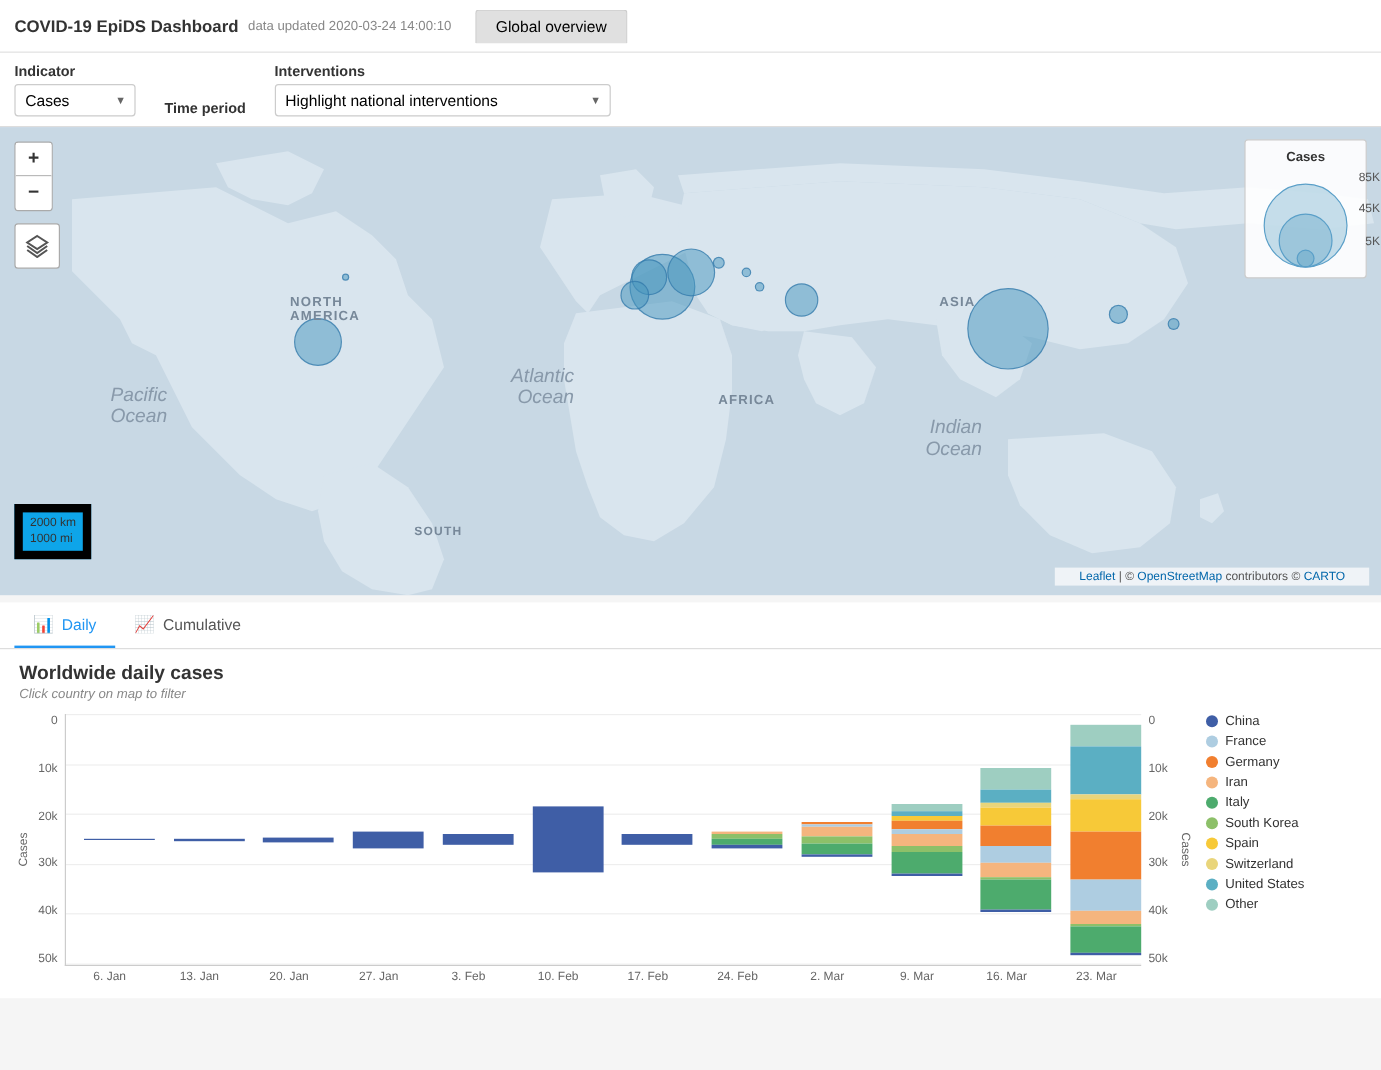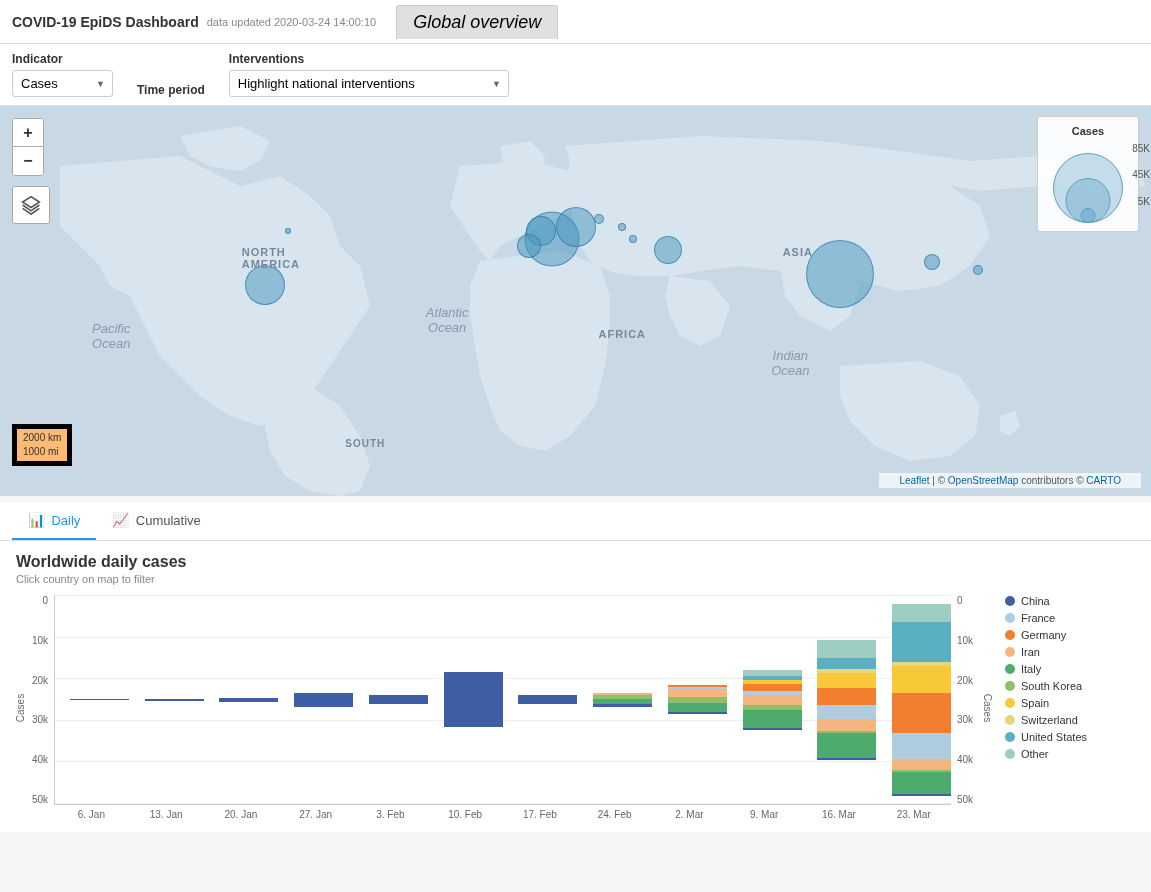--- a/index.html
+++ b/index.html
@@ -23,24 +23,23 @@
       font-size: 11px;
       color: #888;
       margin-left: 8px;
     }
     .header-tab {
       margin-left: 20px;
       background: #e0e0e0;
       border: 1px solid #ccc;
       border-bottom: none;
       padding: 6px 16px;
-      font-size: 18px;
+      font-size: 13px;
       cursor: pointer;
       border-radius: 3px 3px 0 0;
-      font-style: italic;
     }
 
     
     .controls-bar {
       background: #fff;
       border-bottom: 1px solid #ddd;
       padding: 8px 12px;
       display: flex;
       align-items: flex-end;
       gap: 24px;
@@ -178,25 +177,25 @@
       position: absolute;
       font-size: 11px;
       color: #778899;
       font-weight: bold;
       letter-spacing: 1px;
       text-transform: uppercase;
       pointer-events: none;
     }
     .ocean-label {
       position: absolute;
-      font-size: 13px;
+      font-size: 16px;
       color: #8899aa;
       font-style: italic;
       pointer-events: none;
-      text-align: center;
+      text-align: right;
     }
 
     
     .bubble {
       position: absolute;
       border-radius: 50%;
       background: rgba(70, 150, 190, 0.5);
       border: 1px solid rgba(50, 120, 170, 0.7);
       transform: translate(-50%, -50%);
     }
@@ -236,20 +235,21 @@
     }
     .chart-title {
       font-size: 16px;
       font-weight: bold;
       margin-bottom: 2px;
     }
     .chart-subtitle {
       font-size: 11px;
       color: #888;
       margin-bottom: 10px;
+      font-style: italic;
     }
 
     .chart-wrapper {
       display: flex;
       gap: 16px;
       align-items: flex-start;
     }
 
     .bar-chart-area {
       flex: 1;
@@ -467,21 +467,21 @@
       <div style="position:absolute;bottom:0;left:50%;transform:translateX(-50%);width:15px;height:15px;border-radius:50%;border:1.5px solid #5a9fc8;background:rgba(70,150,190,0.3);"></div>
 
       <span style="position:absolute;top:0;right:-22px;font-size:10px;color:#555;">85K</span>
       <span style="position:absolute;top:26px;right:-22px;font-size:10px;color:#555;">45K</span>
       <span style="position:absolute;bottom:16px;right:-22px;font-size:10px;color:#555;">5K</span>
     </div>
   </div>
 
   
   <div class="scale-bar">
-    <div style="background:#fdba74;border:5px solid #000000;padding:2px 6px;font-size:10px;line-height:1.4;">
+    <div style="background:#0ea5e9;border:7px solid #000000;padding:2px 6px;font-size:10px;line-height:1.4;">
       <div>2000 km</div>
       <div>1000 mi</div>
     </div>
   </div>
 
   
   <div class="map-attribution">
     <a href="#">Leaflet</a>
     <span> | © </span>
     <a href="#">OpenStreetMap</a>

